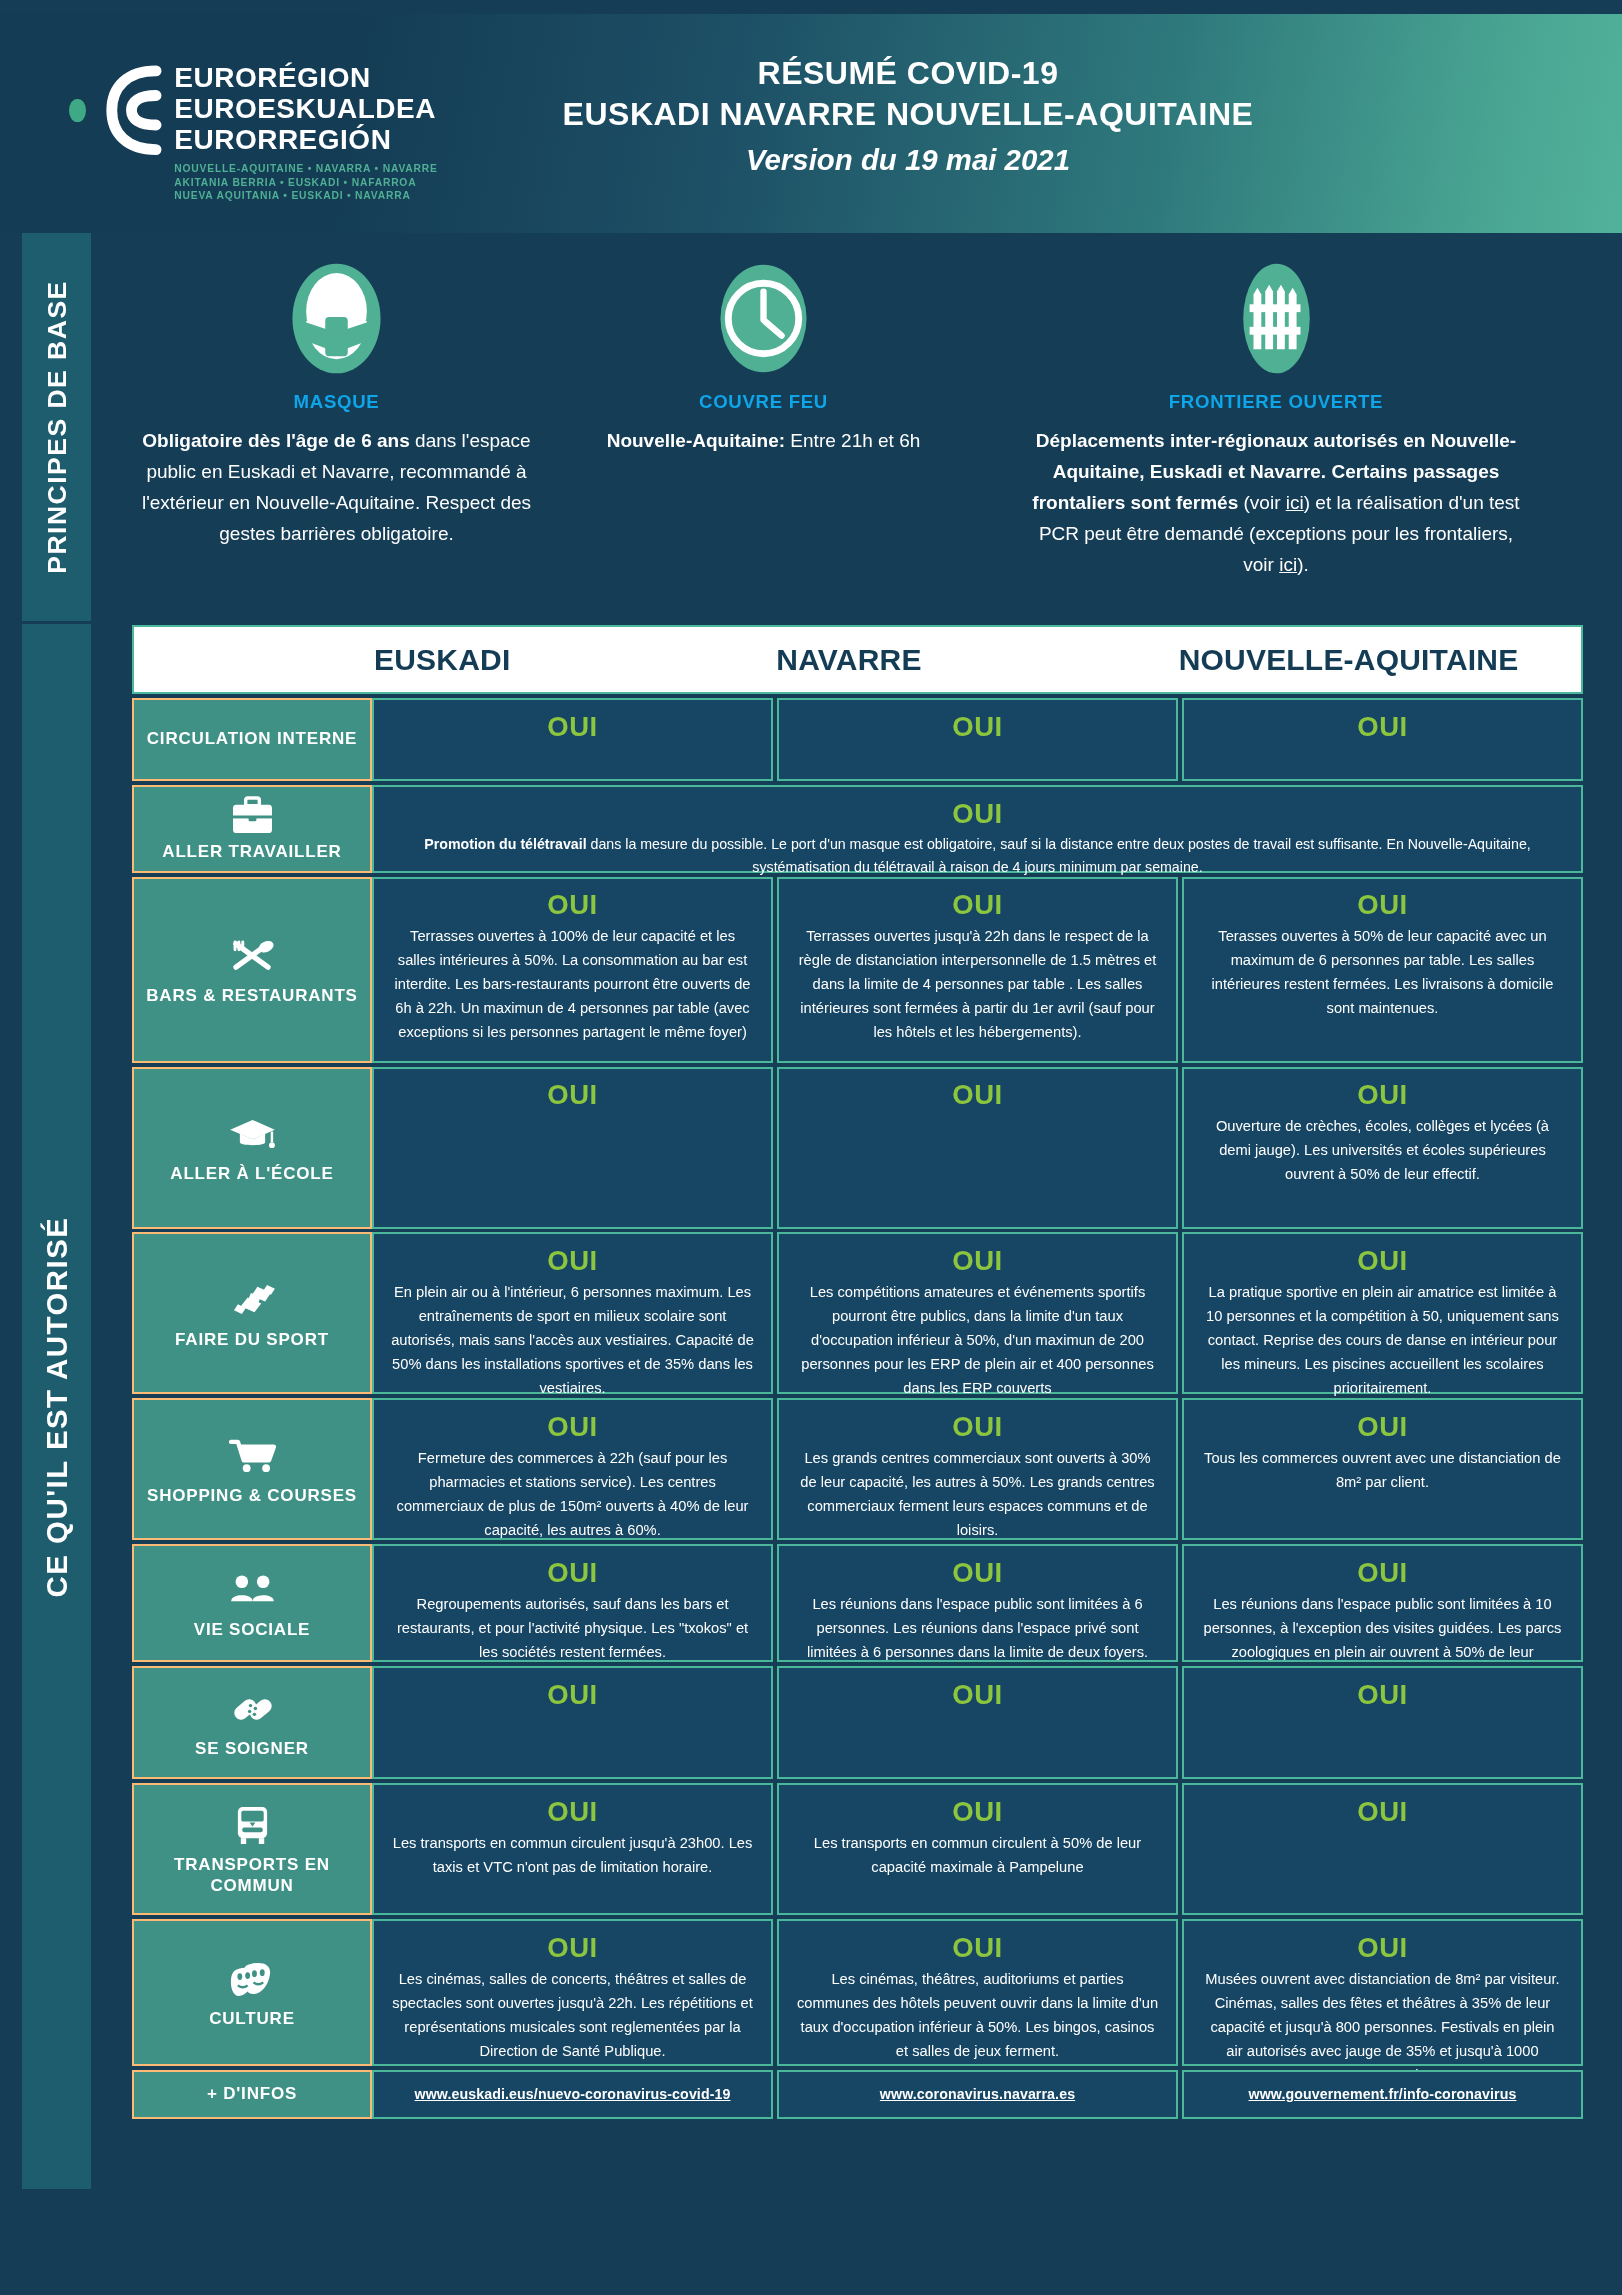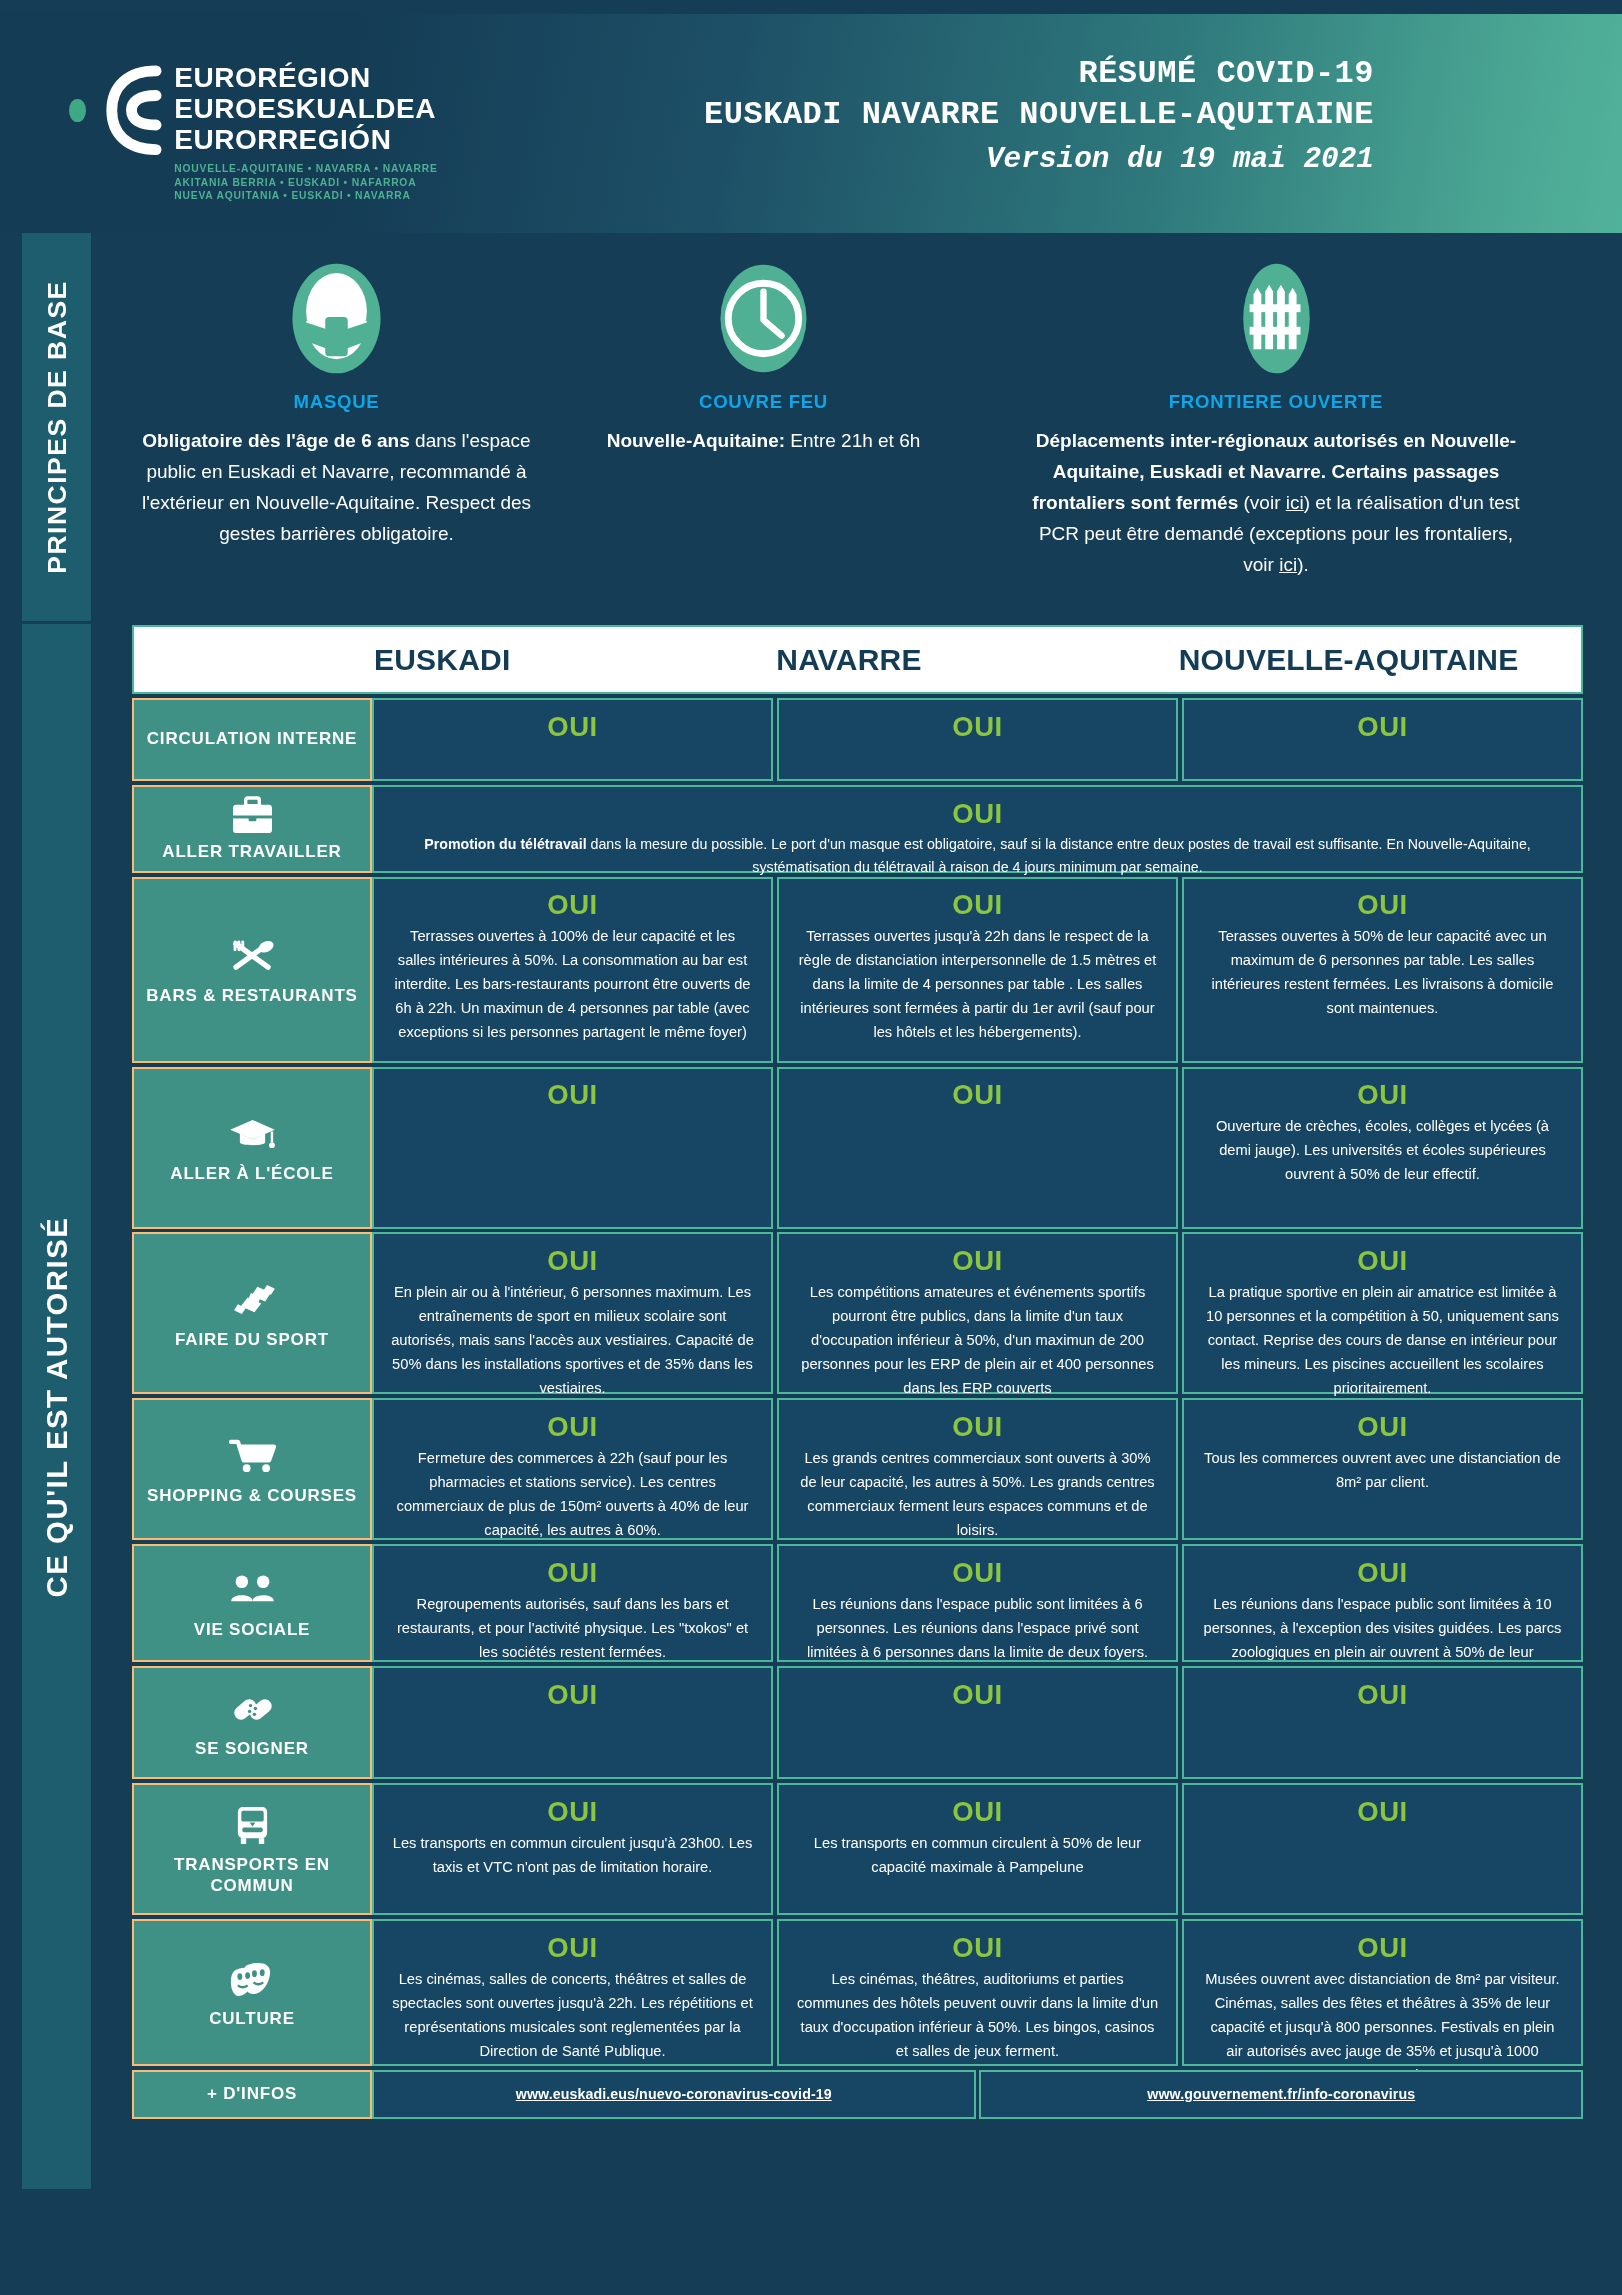--- a/index.html
+++ b/index.html
@@ -60,22 +60,21 @@
     font-size: 10.3px;
     font-weight: 700;
     letter-spacing: 0.8px;
     line-height: 13.7px;
     white-space: nowrap;
   }
   .header-titles {
     position: absolute;
     left: 442px; top: 39px;
     width: 932px;
-    text-align: right;
-    font-family: Liberation Mono, monospace;
+    text-align: center;
   }
   .title-1 {
     color: #fff; font-size: 32px; font-weight: 700;
     letter-spacing: 0.5px; line-height: 41px;
   }
   .title-2 {
     color: #fff; font-size: 32px; font-weight: 700;
     letter-spacing: 0.5px; line-height: 41px;
   }
   .title-3 {
@@ -605,20 +604,23 @@
 
     <div class="t-row infos-row" style="height:49px">
       <div class="rowlabel">
         <div class="rtext">+ D'INFOS</div>
       </div>
       <div class="cells">
         <div class="cell">
           <span class="infolink">www.euskadi.eus/nuevo-coronavirus-covid-19</span>
         </div>
         <div class="cell">
+          <span class="infolink">www.coronavirus.navarra.es</span>
+        </div>
+        <div class="cell">
           <span class="infolink">www.gouvernement.fr/info-coronavirus</span>
         </div>
       </div>
     </div>
 
   </div>
 </div>
 
 
 </body></html>

